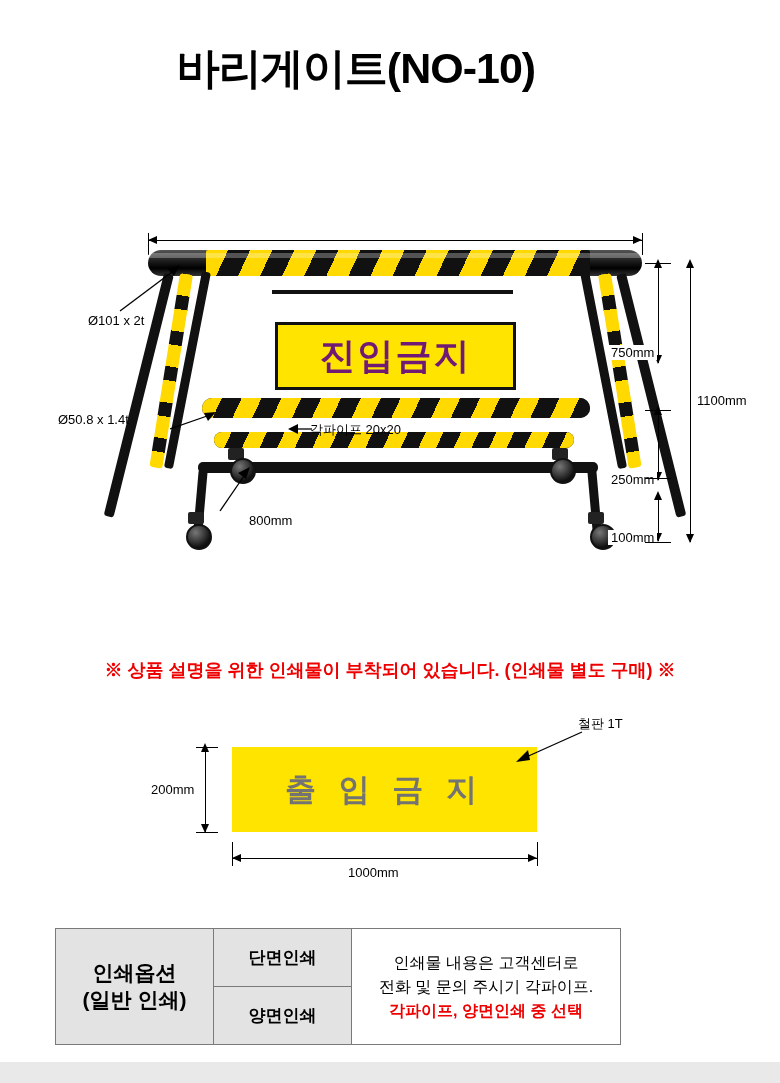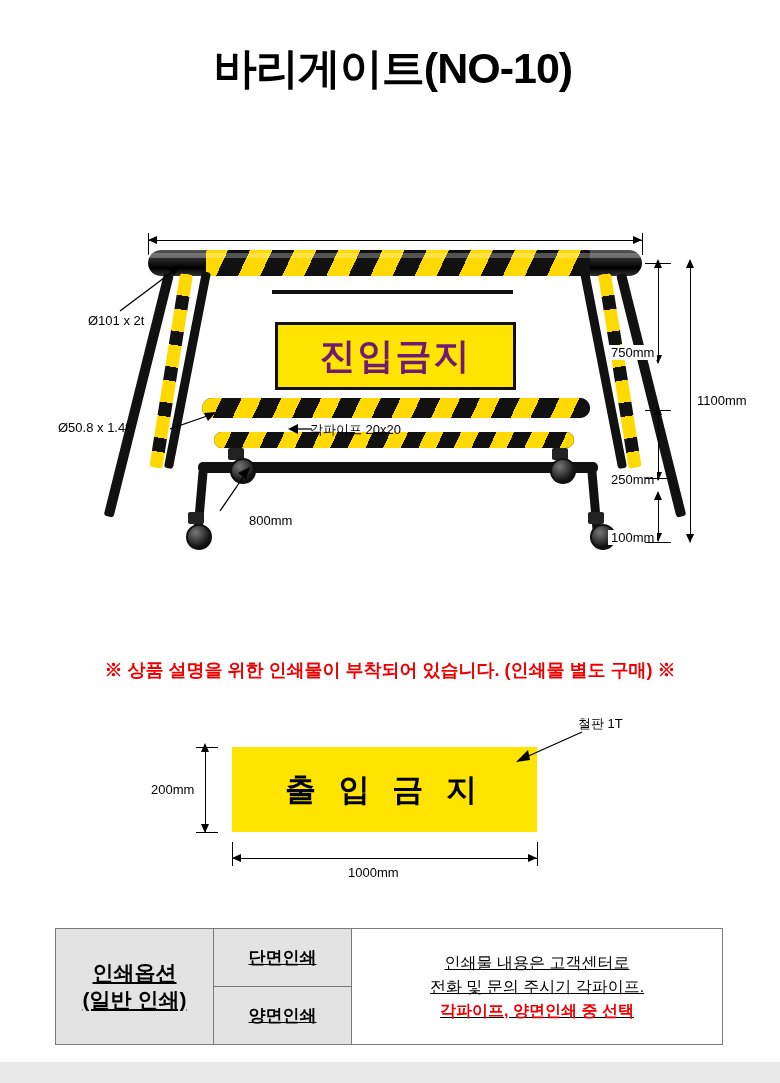--- a/index.html
+++ b/index.html
@@ -6,21 +6,21 @@
   body{
     width:780px;height:1083px;background:#ffffff;
     font-family:"Liberation Sans", sans-serif;
     color:#000;position:relative;overflow:hidden;
   }
   .page{position:relative;width:780px;height:1083px;}
 
   
   .title{
     position:absolute;top:40px;left:0;width:712px;text-align:center;
-    font-size:43px;font-weight:bold;letter-spacing:-1px;padding-left:37px;
+    font-size:43px;font-weight:bold;letter-spacing:-1px;
   }
   .subtitle{
     position:absolute;top:120px;left:0;width:780px;text-align:center;
     font-size:24px;font-weight:bold;
   }
 
   
   .diagram{position:absolute;top:195px;left:0;width:780px;height:400px;}
 
   
@@ -85,27 +85,26 @@
     position:absolute;top:658px;left:0;width:780px;text-align:center;
     color:#ee0000;font-size:18px;font-weight:bold;
   }
 
   
   .plate-area{position:absolute;top:710px;left:0;width:780px;height:185px;}
   .plate{
     position:absolute;left:232px;top:37px;width:305px;height:85px;background:#ffe400;
     display:flex;align-items:center;justify-content:center;
   }
-  .plate span{font-size:31px;font-weight:bold;letter-spacing:7px;color:#000000;}
+  .plate span{font-size:31px;font-weight:bold;letter-spacing:7px;color:#737373;}
 
   
   .opt-table{
-    position:absolute;left:55px;top:928px;width:668px;height:110px;
+    position:absolute;left:55px;top:928px;width:566px;height:110px;
     border-collapse:collapse;
-    text-decoration:underline;
   }
   .opt-table td{border:1px solid #7a7a7a;text-align:center;vertical-align:middle;}
   .cell-head{background:#e3e3e3;font-size:21px;font-weight:bold;width:155px;line-height:1.25;}
   .cell-opt{background:#e3e3e3;font-size:17px;font-weight:bold;width:135px;height:55px;margin-top:40px;}
   .cell-desc{background:#fff;font-size:16px;line-height:1.5;padding:6px 4px;}
   .cell-desc .red{color:#ee0000;font-weight:bold;}
   .bottom-strip{position:absolute;left:0;top:1062px;width:780px;height:21px;background:#e9e9e9;}
 </style>
 </head>
 <body>
@@ -169,21 +168,21 @@
     <svg style="position:absolute;left:118px;top:68px;width:70px;height:50px;">
       <line x1="2" y1="48" x2="58" y2="6" stroke="#000" stroke-width="1.3"></line>
       <polygon points="62,2 50,6 56,13" fill="#000"></polygon>
     </svg>
     <div class="lead-label" style="left:88px;top:118px;">Ø101 x 2t</div>
 
     <svg style="position:absolute;left:170px;top:212px;width:50px;height:26px;">
       <line x1="0" y1="22" x2="40" y2="8" stroke="#000" stroke-width="1.3"></line>
       <polygon points="46,5 34,6 38,14" fill="#000"></polygon>
     </svg>
-    <div class="lead-label" style="left:58px;top:225px;">Ø50.8 x 1.4t</div>
+    <div class="lead-label" style="left:58px;top:217px;">Ø50.8 x 1.4t</div>
 
     <svg style="position:absolute;left:288px;top:225px;width:26px;height:14px;">
       <line x1="24" y1="9" x2="6" y2="9" stroke="#000" stroke-width="1.3"></line>
       <polygon points="0,9 10,4 10,14" fill="#000"></polygon>
     </svg>
     <div class="lead-label" style="left:310px;top:226px;">각파이프 20x20</div>
 
     <div class="dim-line-v" style="left:658px;top:68px;height:100px;"></div>
     <div class="arrow arr-up" style="left:654px;top:64px;"></div>
     <div class="arrow arr-down" style="left:654px;top:160px;"></div>

